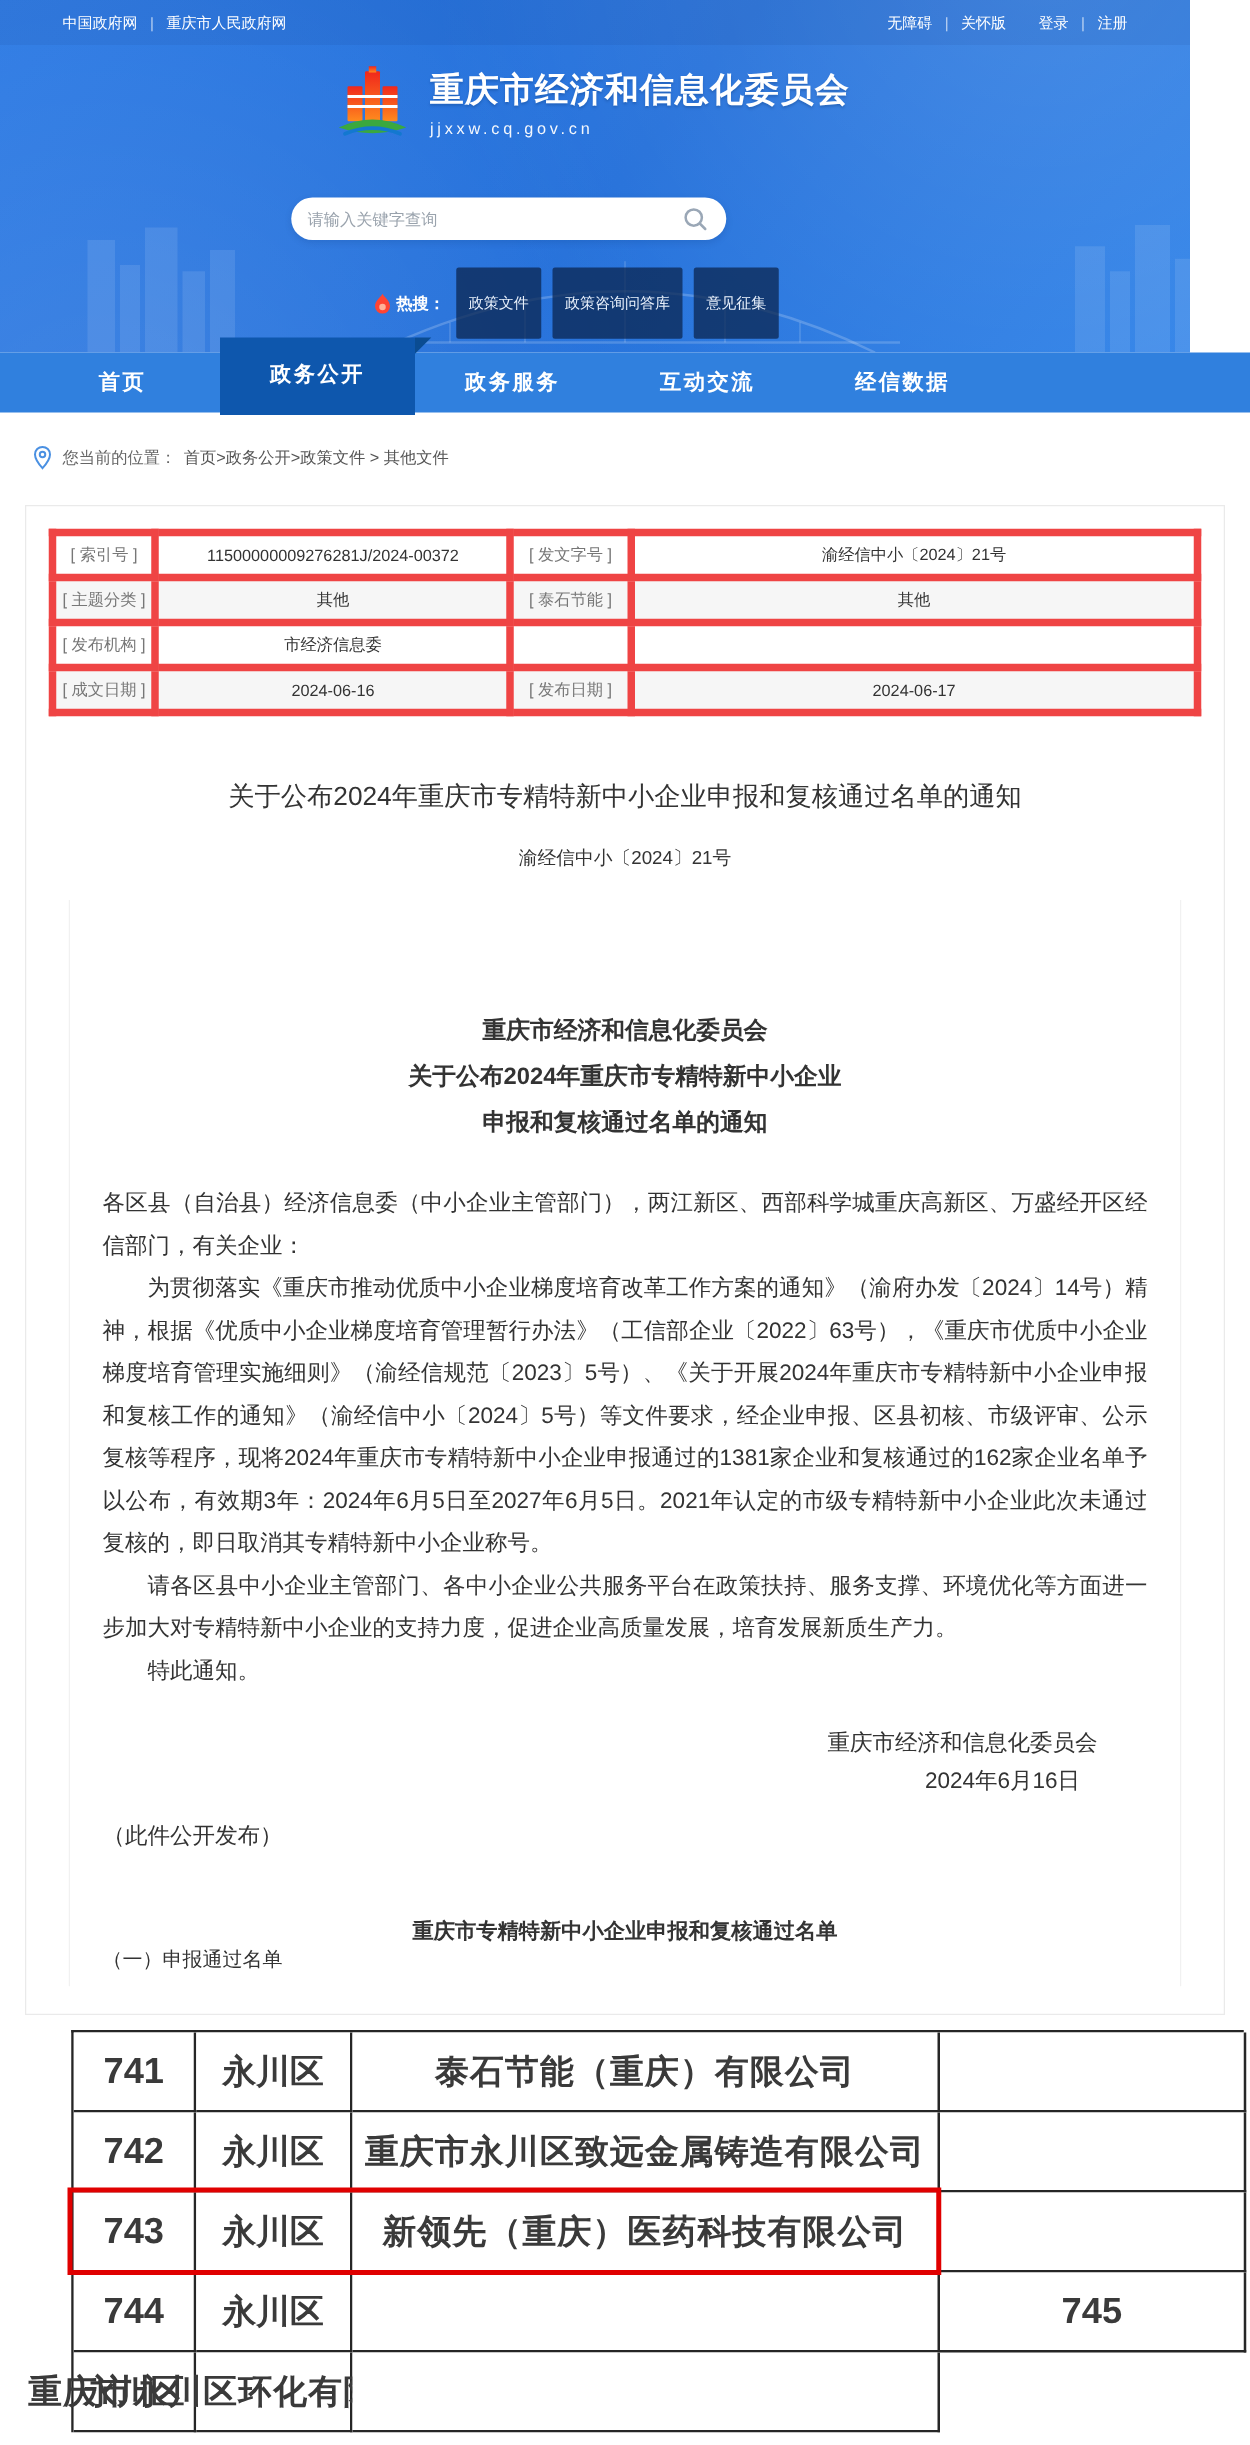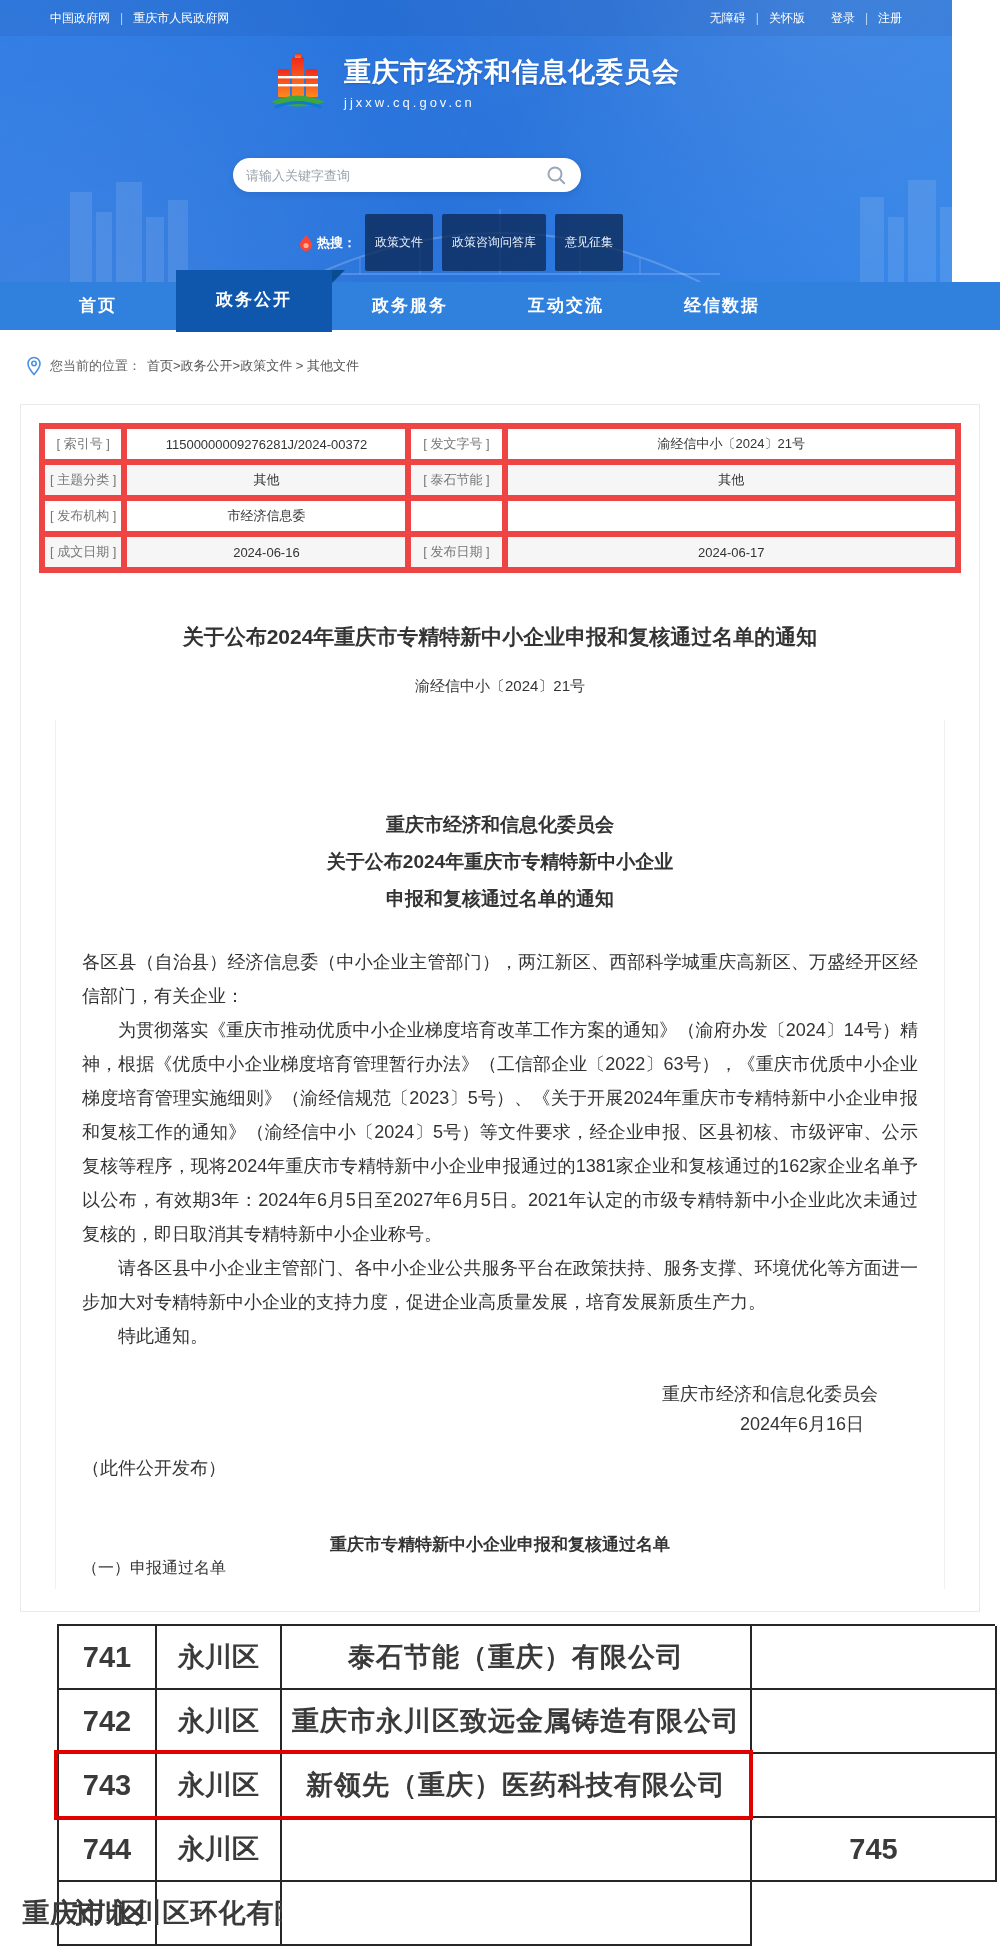--- a/index.html
+++ b/index.html
@@ -68,21 +68,21 @@
   
   .card{ margin:2px 20px 0; border:1px solid #eaeaea; background:#fff; padding:18px 18px 22px; }
   table.meta{ width:100%; border-collapse:collapse; table-layout:fixed; }
   table.meta td{
     border:6px solid #ef4444; height:36px; text-align:center;
     font-size:13px; color:#333; overflow:hidden;
   }
   table.meta tr.alt td{ background:#f6f6f6; }
   table.meta td.m-label{ color:#777; }
   .c-lab1{ width:9%; } .c-val1{ width:31%; } .c-lab2{ width:10.5%; } .c-val2{ width:49.5%; }
-  .doc-title{ margin-top:50px; text-align:center; font-size:21px; font-weight:bold; color:#333; }
+  .doc-title{ margin-top:50px; text-align:center; font-size:21px; font-weight:normal; color:#333; }
   .doc-no{ margin-top:26px; text-align:center; font-size:15px; color:#333; }
   .doc-box{
     margin:24px 16px 0; border-left:1px solid #f1f1f1; border-right:1px solid #f1f1f1;
     padding:86px 26px 10px;
   }
   .head-line{ text-align:center; font-size:19px; font-weight:bold; line-height:37px; color:#333; }
   .para{ font-size:18px; line-height:34px; color:#333; text-align:justify; }
   .salutation{ margin-top:28px; }
   .indent{ text-indent:2em; }
   .sign-org{ margin-top:26px; text-align:right; padding-right:40px; font-size:18px; line-height:30px; }

